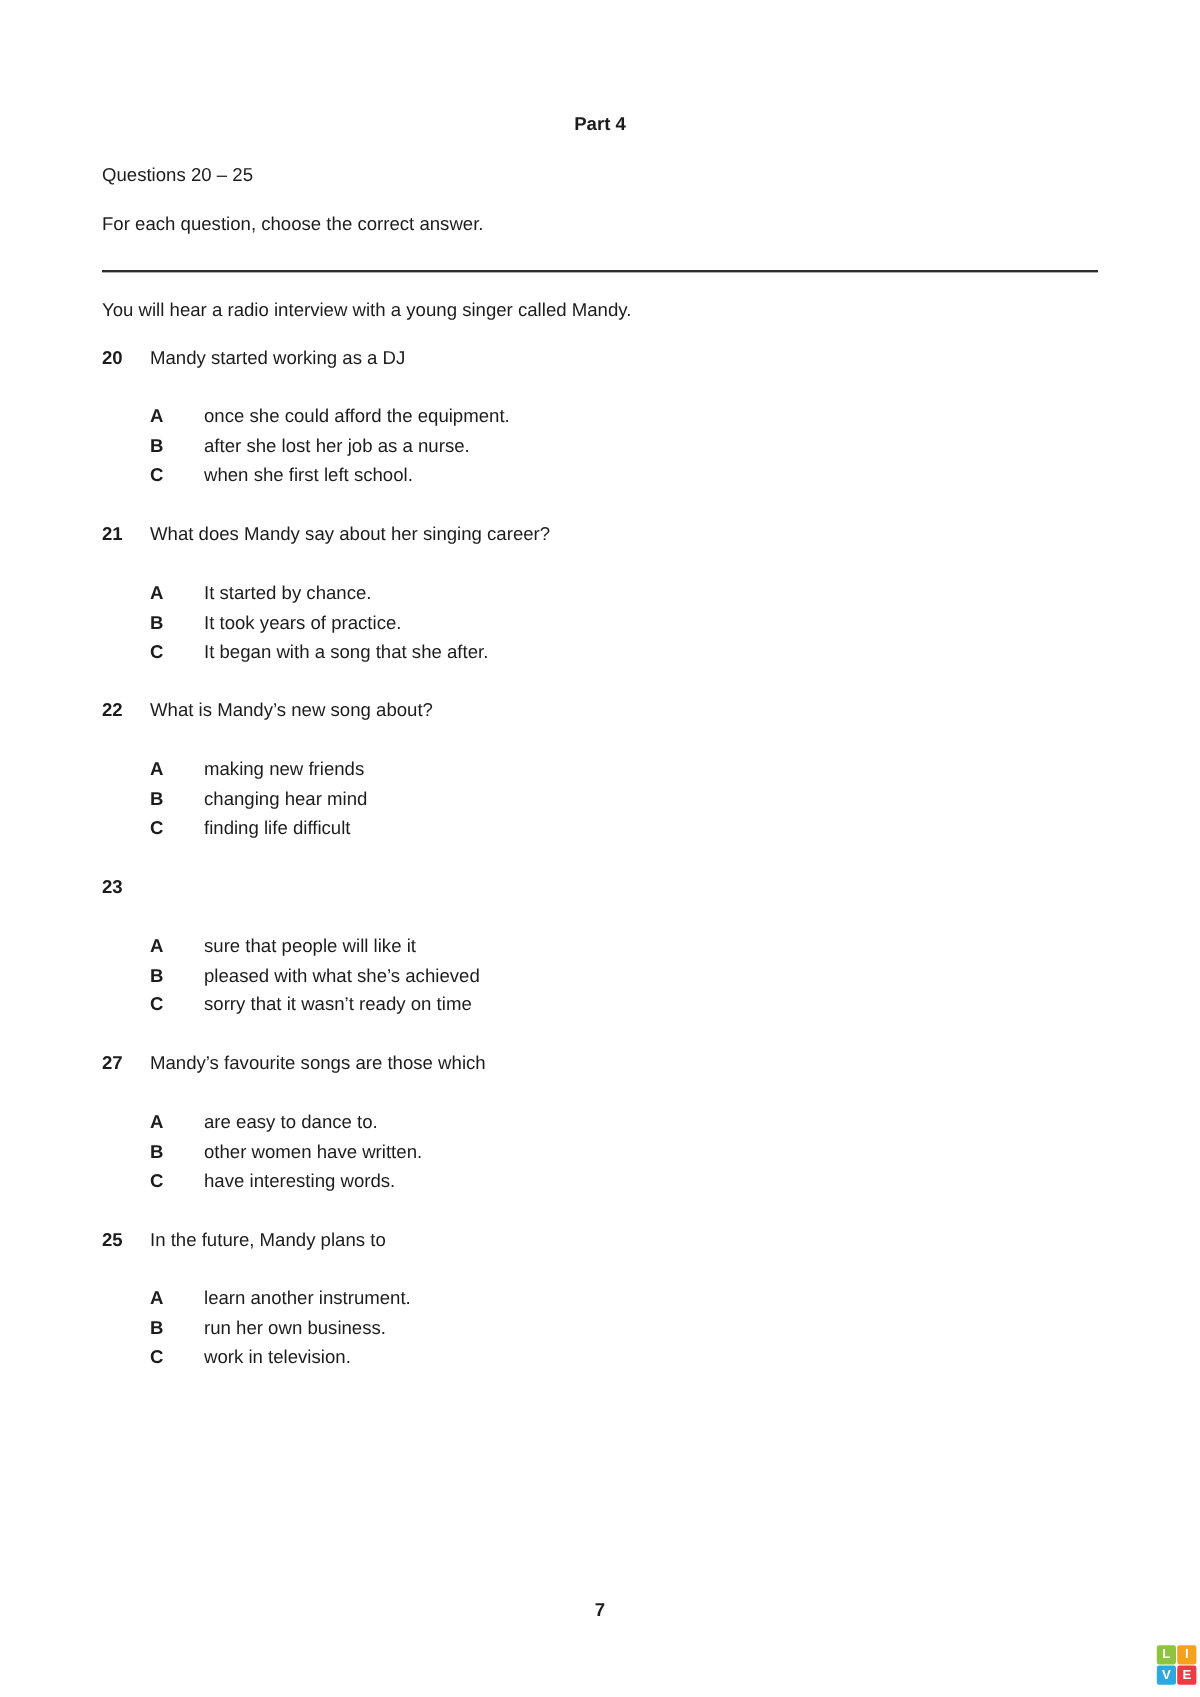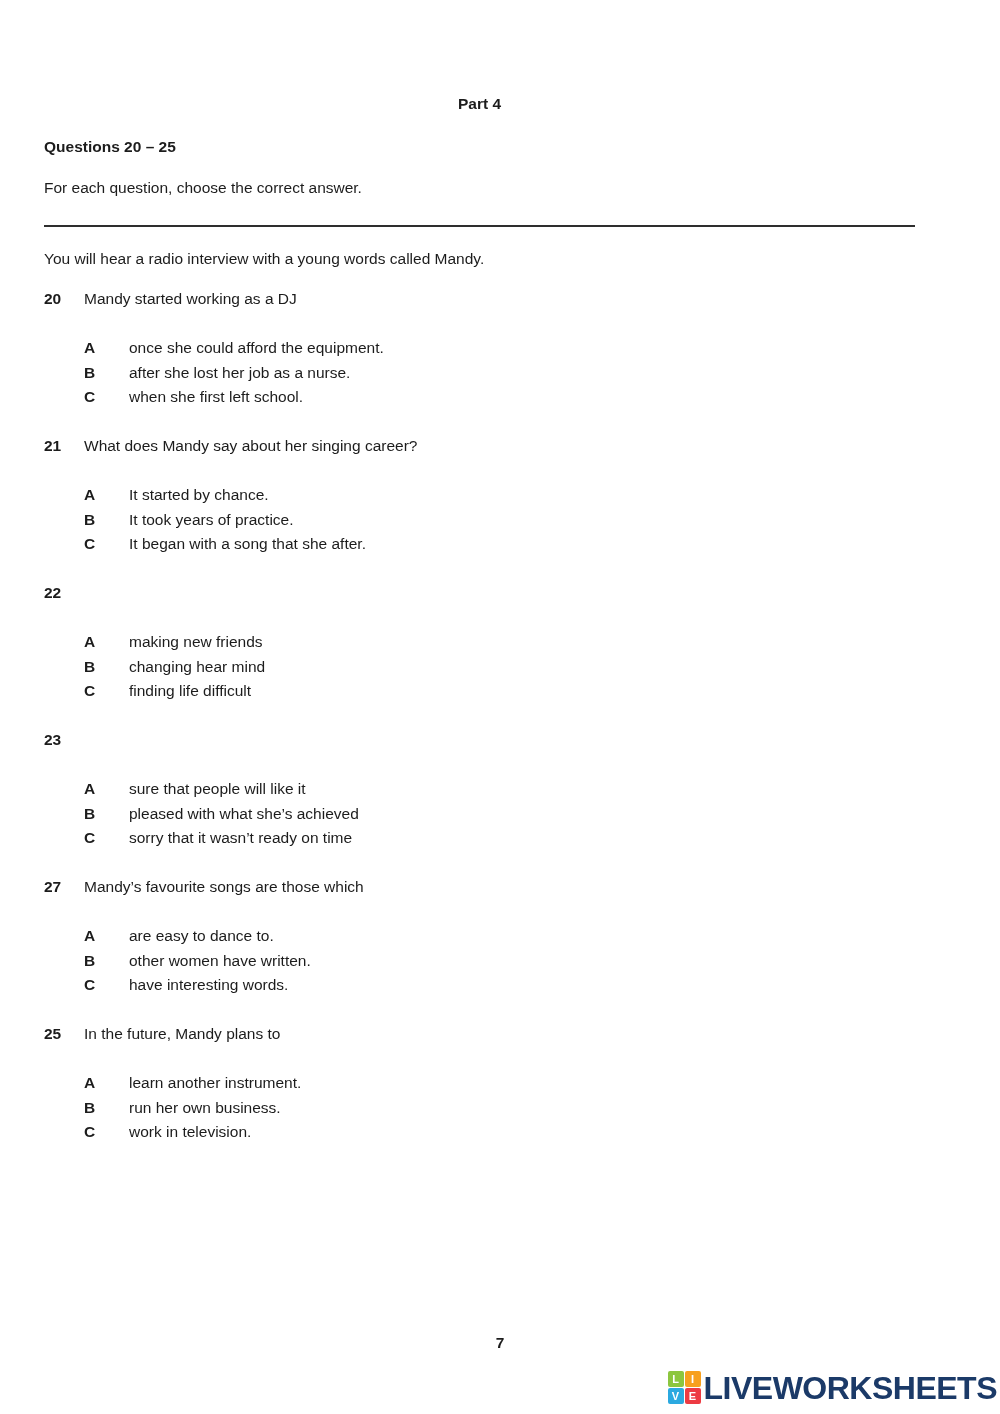--- a/index.html
+++ b/index.html
@@ -7,31 +7,31 @@
   body {
     width: 1000px; height: 1414px;
     font-family: "Liberation Sans", sans-serif;
     color: #1c1c1c;
     position: relative;
     overflow: hidden;
   }
   .page {
     position: relative;
     width: 1000px; height: 1414px;
-    padding: 92px 85px 0 44px;
+    padding: 92px 85px 0 85px;
     font-size: 15.5px;
     line-height: 24.5px;
   }
   .part-title {
     text-align: center;
     font-weight: bold;
     margin-bottom: 18px;
   }
   .questions-range {
-    font-weight: bold;
+    font-weight: normal;
     margin-bottom: 17px;
   }
   .instruction { margin-bottom: 12px; }
   .divider {
     border: none;
     border-top: 2px solid #2e2e2e;
     margin-top: 24px;
     width: 100%;
   }
   .intro { margin-top: 20px; }
@@ -92,21 +92,21 @@
   }
 </style>
 </head>
 <body>
 
 <div class="page">
   <div class="part-title">Part 4</div>
   <div class="questions-range">Questions 20 – 25</div>
   <div class="instruction">For each question, choose the correct answer.</div>
   <hr class="divider">
-  <div class="intro">You will hear a radio interview with a young words called Mandy.</div>
+  <div class="intro">You will hear a radio interview with a young singer called Mandy.</div>
   <div class="questions">
   <div class="question-block">
     <div class="question-row">
       <span class="q-num">20</span>
       <span class="q-text">Mandy started working as a DJ</span>
     </div>
     <div class="options">
 
     <div class="option-row">
         <span class="opt-letter">A</span>
@@ -141,20 +141,21 @@
           <div class="option-row">
         <span class="opt-letter">C</span>
         <span class="opt-text">It began with a song that she after.</span>
       </div>
         </div>
   </div>
 
   <div class="question-block">
     <div class="question-row">
       <span class="q-num">22</span>
+      <span class="q-text">What is Mandy’s new song about?</span>
     </div>
     <div class="options">
 
     <div class="option-row">
         <span class="opt-letter">A</span>
         <span class="opt-text">making new friends</span>
       </div>
           <div class="option-row">
         <span class="opt-letter">B</span>
         <span class="opt-text">changing hear mind</span>
@@ -232,15 +233,14 @@
   </div>
 </div>
   <div class="page-number">7</div>
   <div class="logo">
     <div class="logo-grid">
         <span class="logo-tile" style="background: rgb(140, 198, 63);">L</span>
         <span class="logo-tile" style="background: rgb(247, 160, 30);">I</span>
         <span class="logo-tile" style="background: rgb(43, 169, 224);">V</span>
         <span class="logo-tile" style="background: rgb(237, 59, 67);">E</span>
       </div>
-    <span class="logo-text" style="color: rgb(27, 58, 104);">LIVEWORKSHEETS</span>
   </div>
 </div>
 
 </body></html>

